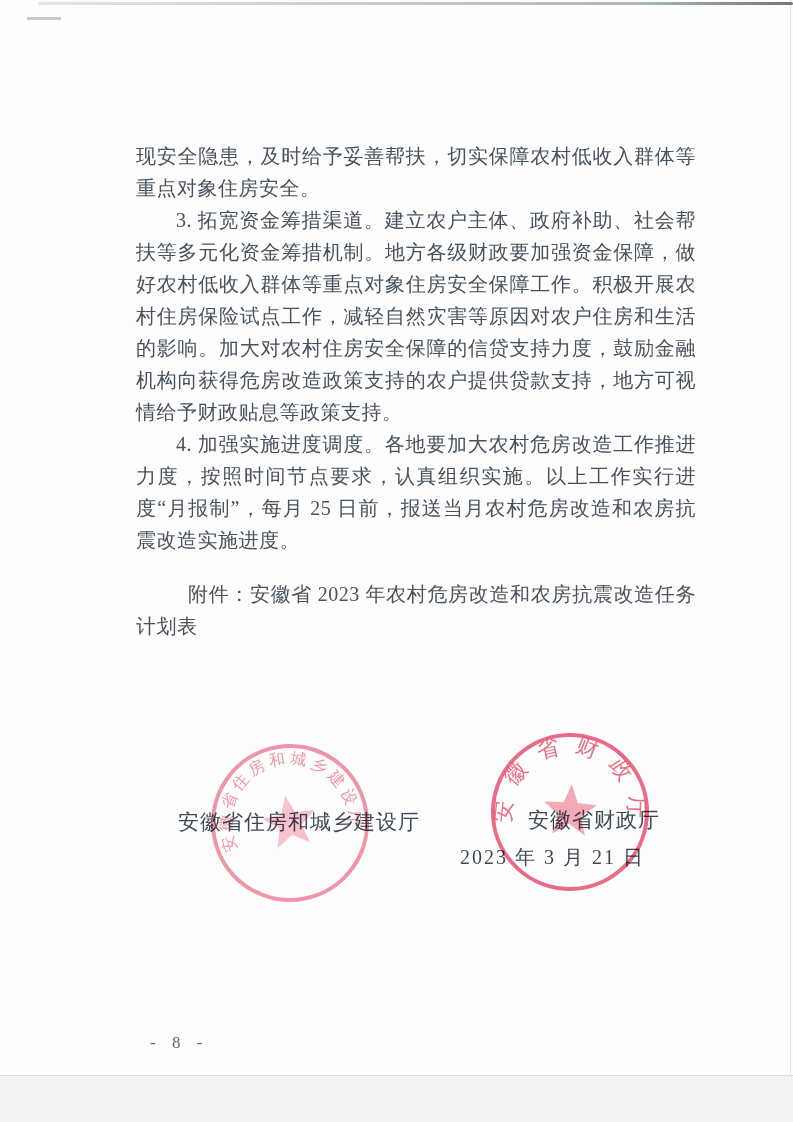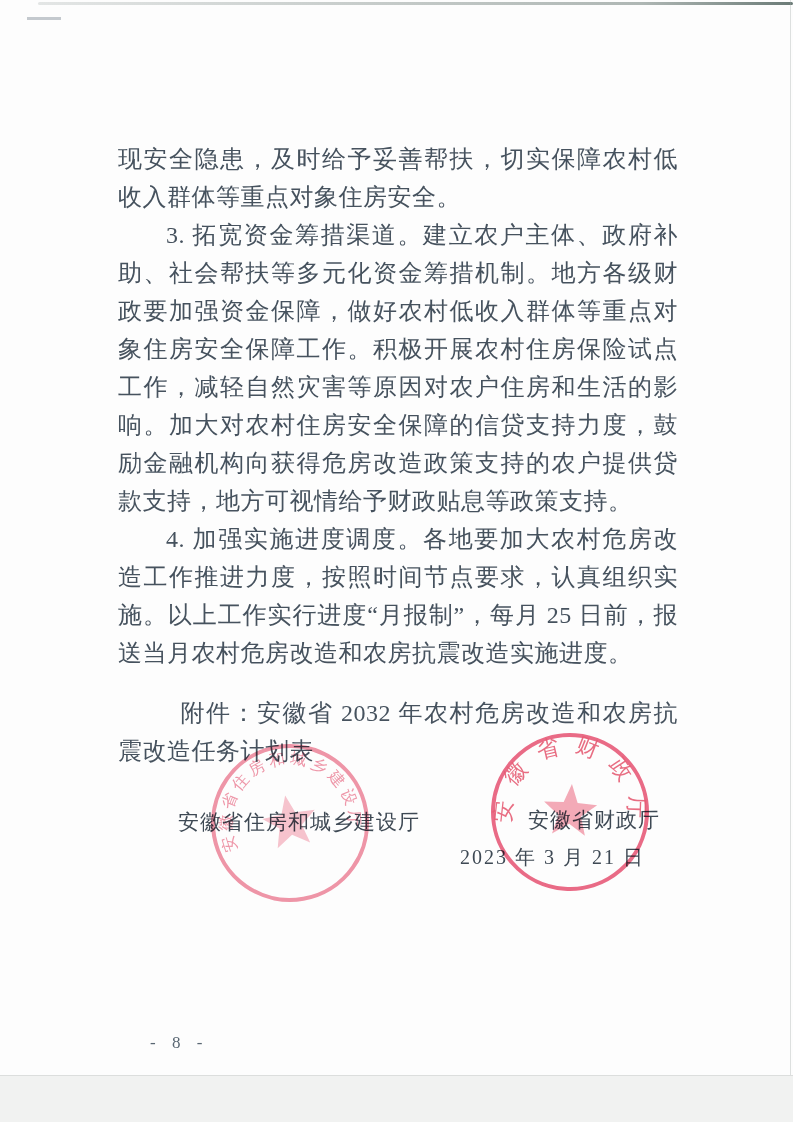--- a/index.html
+++ b/index.html
@@ -38,26 +38,26 @@
   .scan-bottom-band {
     position: absolute;
     left: 0; right: 0; bottom: 0;
     height: 46px;
     background: #f1f2f1;
     border-top: 1px solid rgba(180,185,183,0.35);
   }
   
   .doc-body {
     position: absolute;
-    left: 118px;
+    left: 136px;
     top: 140px;
     width: 560px;
     color: #46525e;
-    font-size: 24px;
-    line-height: 38px;
+    font-size: 20px;
+    line-height: 32px;
     letter-spacing: 0.5px;
     text-align: justify;
   }
   .para { margin: 0; text-indent: 0; }
   .para.indented { text-indent: 2em; }
   .para.attachment { margin-top: 22px; text-indent: 2.6em; }
   
   .sig-text {
     position: absolute;
     color: #3e4954;
@@ -103,21 +103,21 @@
 <div class="page">
 
   <div class="scan-top-line"></div>
   <div class="scan-dash"></div>
   <div class="scan-right-edge"></div>
 
   <main class="doc-body">
     <p class="para">现安全隐患，及时给予妥善帮扶，切实保障农村低收入群体等重点对象住房安全。</p>
     <p class="para indented">3. 拓宽资金筹措渠道。建立农户主体、政府补助、社会帮扶等多元化资金筹措机制。地方各级财政要加强资金保障，做好农村低收入群体等重点对象住房安全保障工作。积极开展农村住房保险试点工作，减轻自然灾害等原因对农户住房和生活的影响。加大对农村住房安全保障的信贷支持力度，鼓励金融机构向获得危房改造政策支持的农户提供贷款支持，地方可视情给予财政贴息等政策支持。</p>
     <p class="para indented">4. 加强实施进度调度。各地要加大农村危房改造工作推进力度，按照时间节点要求，认真组织实施。以上工作实行进度“月报制”，每月 25 日前，报送当月农村危房改造和农房抗震改造实施进度。</p>
-    <p class="para attachment">附件：安徽省 2032 年农村危房改造和农房抗震改造任务计划表</p>
+    <p class="para attachment">附件：安徽省 2023 年农村危房改造和农房抗震改造任务计划表</p>
   </main>
 
   <svg class="stamp stamp-left" viewBox="0 0 220 220" aria-hidden="true">
     <defs>
       <path id="arcL" d="M 54.6 130.2 A 59 59 0 1 1 165.4 130.2" fill="none"></path>
     </defs>
     <circle class="seal-ring-l" cx="110" cy="110" r="77"></circle>
     <polygon class="seal-star-l" points="110,82 117,100.4 136.6,101.3 121.3,113.7 126.5,132.7 110,121.9 93.5,132.7 98.7,113.7 83.4,101.3 103,100.4"></polygon>
     <text class="seal-text-l">
       <textPath href="#arcL" startOffset="50%" text-anchor="middle">安徽省住房和城乡建设厅</textPath>

